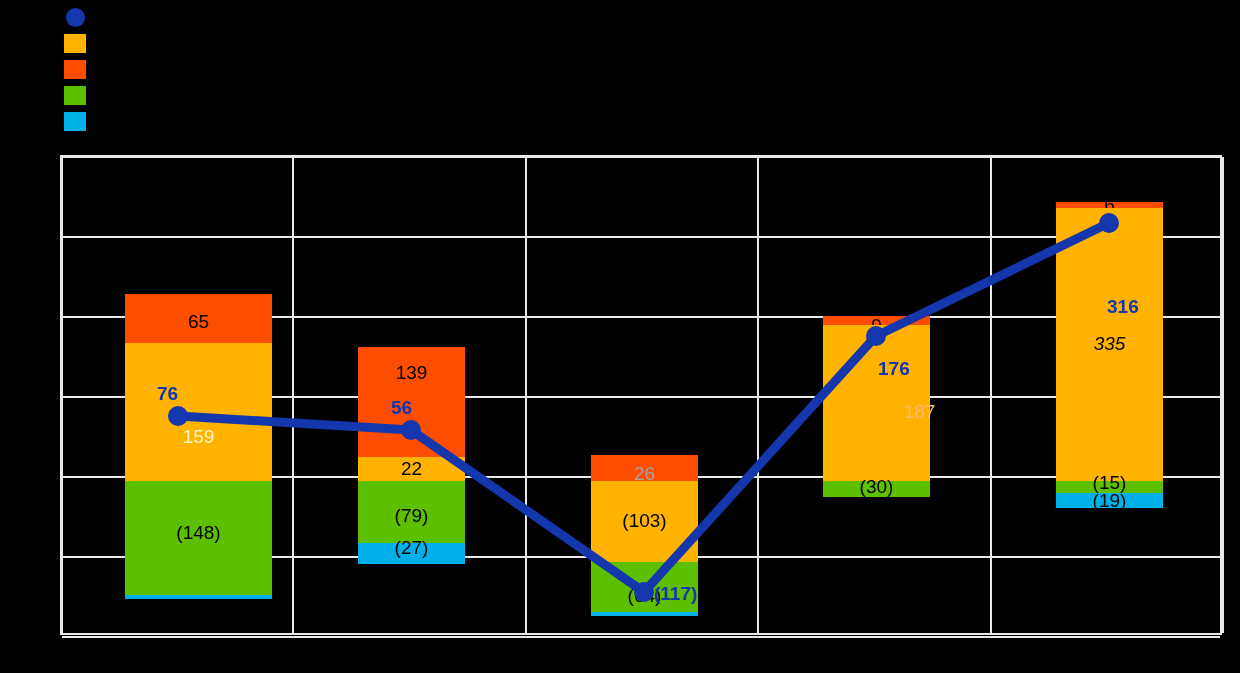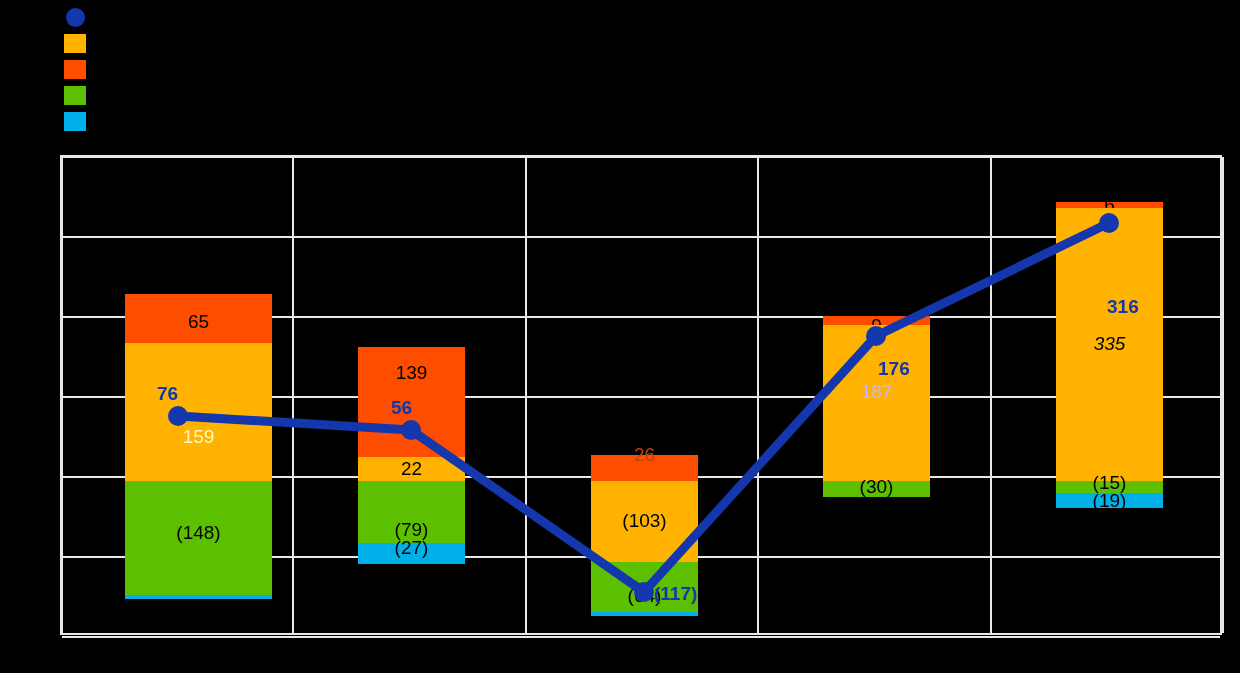--- a/index.html
+++ b/index.html
@@ -87,38 +87,38 @@
           <div class="seg" style="top: 324px; height: 114px; background: rgb(92, 191, 0);"></div>
           <div class="seg-label" style="top: 365px; color: rgb(0, 0, 0);">(148)</div>
           <div class="seg" style="top: 438px; height: 4px; background: rgb(0, 176, 232);"></div>
         </div>
         <div class="bar" style="left: 296px; width: 107px; top: 0px; height: 480px;">
           <div class="seg" style="top: 190px; height: 110px; background: rgb(255, 77, 0);"></div>
           <div class="seg-label" style="top: 205px; color: rgb(0, 0, 0);">139</div>
           <div class="seg" style="top: 300px; height: 24px; background: rgb(255, 179, 0);"></div>
           <div class="seg-label" style="top: 301px; color: rgb(0, 0, 0);">22</div>
           <div class="seg" style="top: 324px; height: 62px; background: rgb(92, 191, 0);"></div>
-          <div class="seg-label" style="top: 362px; color: rgb(0, 0, 0);">(79)</div>
+          <div class="seg-label" style="top: 348px; color: rgb(0, 0, 0);">(79)</div>
           <div class="seg" style="top: 386px; height: 21px; background: rgb(0, 176, 232);"></div>
           <div class="seg-label" style="top: 380px; color: rgb(0, 0, 0);">(27)</div>
         </div>
         <div class="bar" style="left: 529px; width: 107px; top: 0px; height: 480px;">
           <div class="seg" style="top: 298px; height: 26px; background: rgb(255, 77, 0);"></div>
-          <div class="seg-label" style="top: 287px; color: #c2410c;">26</div>
+          <div class="seg-label" style="top: 306px; color: #a3a3a3;">26</div>
           <div class="seg" style="top: 324px; height: 81px; background: rgb(255, 179, 0);"></div>
           <div class="seg-label" style="top: 353px; color: rgb(0, 0, 0);">(103)</div>
           <div class="seg" style="top: 405px; height: 50px; background: rgb(92, 191, 0);"></div>
           <div class="seg-label" style="top: 428px; color: rgb(0, 0, 0);">(64)</div>
           <div class="seg" style="top: 455px; height: 4px; background: rgb(0, 176, 232);"></div>
         </div>
         <div class="bar" style="left: 761px; width: 107px; top: 0px; height: 480px;">
           <div class="seg" style="top: 159px; height: 9px; background: rgb(255, 77, 0);"></div>
           <div class="seg-label" style="top: 158px; color: rgb(0, 0, 0);">9</div>
           <div class="seg" style="top: 168px; height: 156px; background: rgb(255, 179, 0);"></div>
-          <div class="seg-label" style="top: 224px; color: #c4b5fd;">187</div>
+          <div class="seg-label" style="top: 244px; color: #fdba74; padding-left: 43px;">187</div>
           <div class="seg" style="top: 324px; height: 16px; background: rgb(92, 191, 0);"></div>
           <div class="seg-label" style="top: 319px; color: rgb(0, 0, 0);">(30)</div>
         </div>
         <div class="bar" style="left: 994px; width: 107px; top: 0px; height: 480px;">
           <div class="seg" style="top: 45px; height: 6px; background: rgb(255, 77, 0);"></div>
           <div class="seg-label" style="top: 37px; color: rgb(0, 0, 0);">6</div>
           <div class="seg" style="top: 51px; height: 273px; background: rgb(255, 179, 0);"></div>
           <div class="seg-label" style="top: 176px; color: rgb(0, 0, 0); font-style: italic;">335</div>
           <div class="seg" style="top: 324px; height: 12px; background: rgb(92, 191, 0);"></div>
           <div class="seg-label" style="top: 315px; color: rgb(0, 0, 0);">(15)</div>

